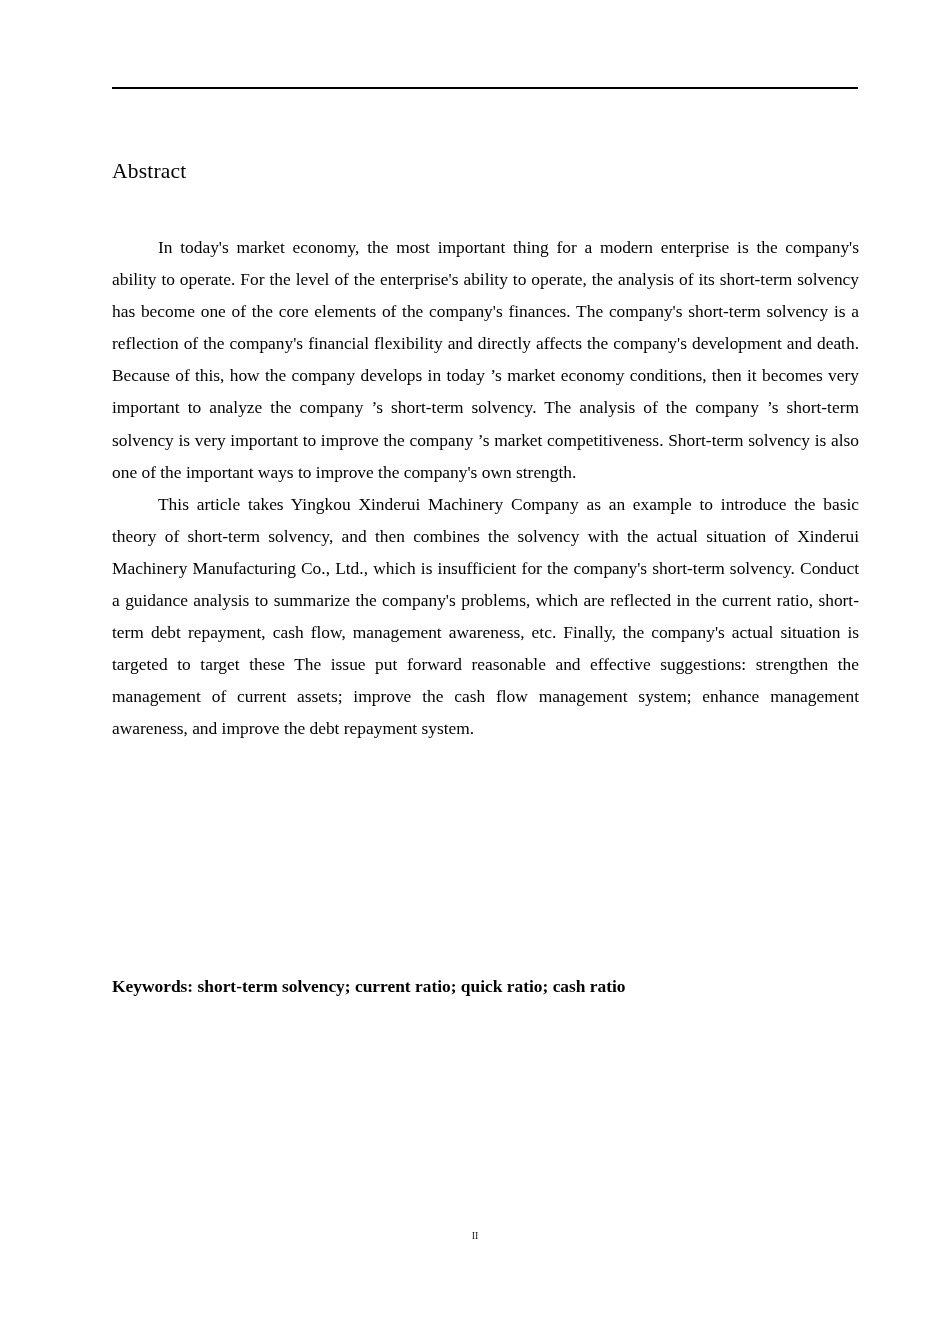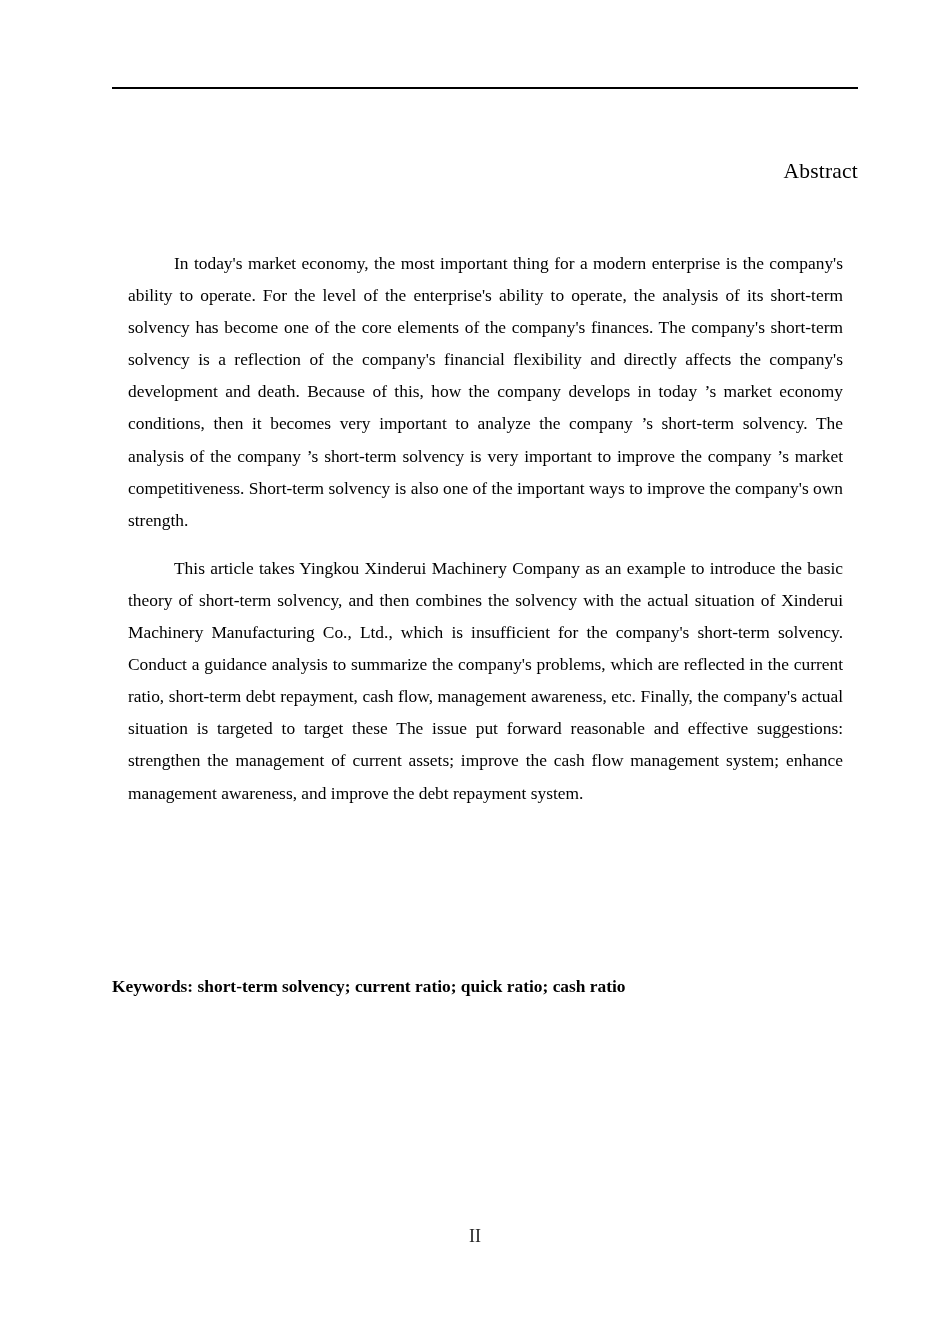--- a/index.html
+++ b/index.html
@@ -35,37 +35,37 @@
     height: 0;
     border-top: 2px solid #000000;
   }
 
   
   .page-title {
     position: absolute;
     left: 112px;
     top: 142px;
     width: 746px;
-    text-align: right;
+    text-align: left;
     font-size: 21.5px;
     line-height: 30px;
     font-weight: normal;
     letter-spacing: 0.2px;
   }
 
   
   .body-block {
     position: absolute;
     left: 112px;
     top: 231px;
     width: 747px;
   }
 
   .para {
-    margin: 16px;
+    margin: 0;
     text-align: justify;
     text-justify: inter-word;
     font-size: 17.4px;
     line-height: 32.1px;
     text-indent: 46px;
     hyphens: none;
     -webkit-hyphens: none;
   }
 
   
@@ -86,21 +86,21 @@
     font-weight: bold;
   }
 
   
   .page-number {
     position: absolute;
     left: 0;
     top: 1227px;
     width: 950px;
     text-align: center;
-    font-size: 18px;
+    font-size: 10px;
     line-height: 18px;
     color: #262626;
   }
 </style>
 </head>
 <body>
 
 <div class="page">
 
   <div class="header-rule"></div>

